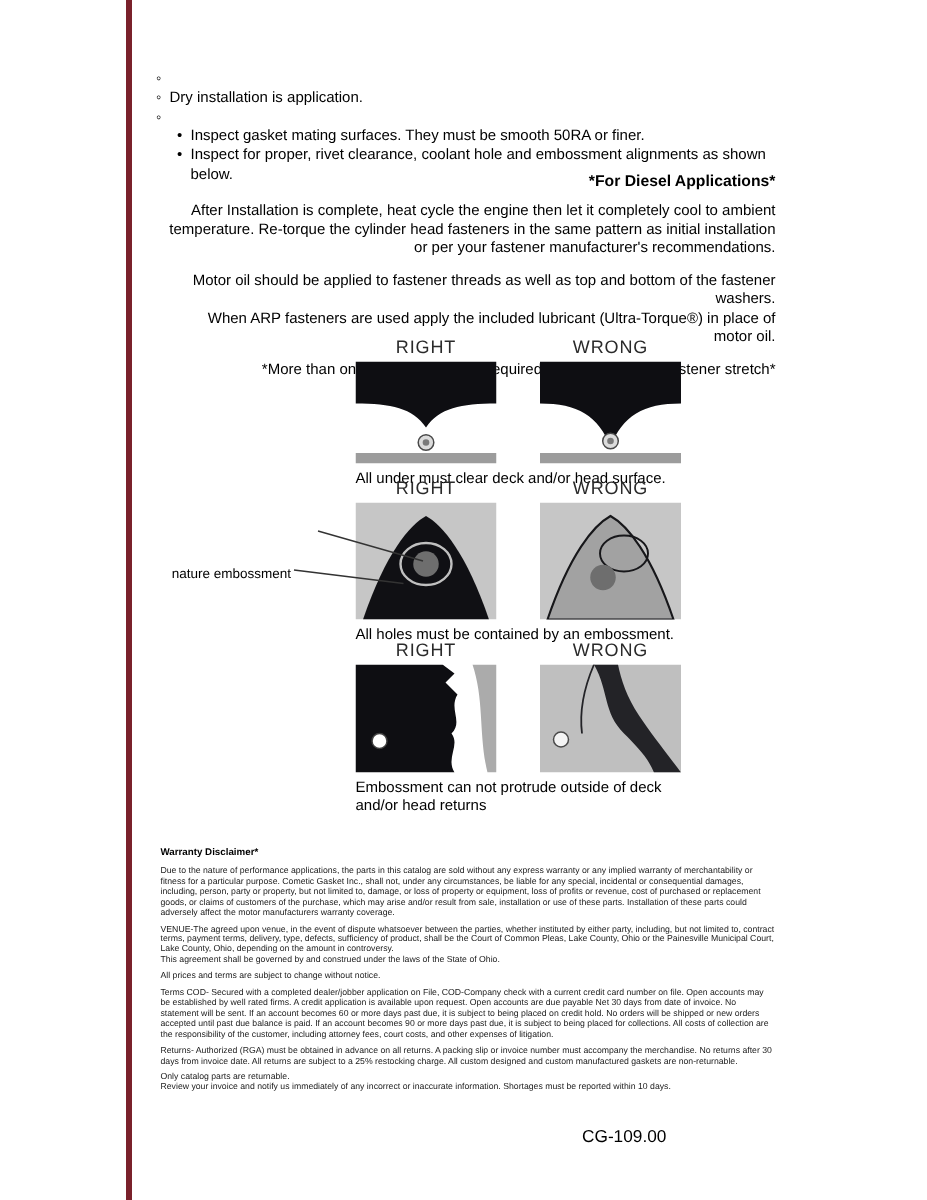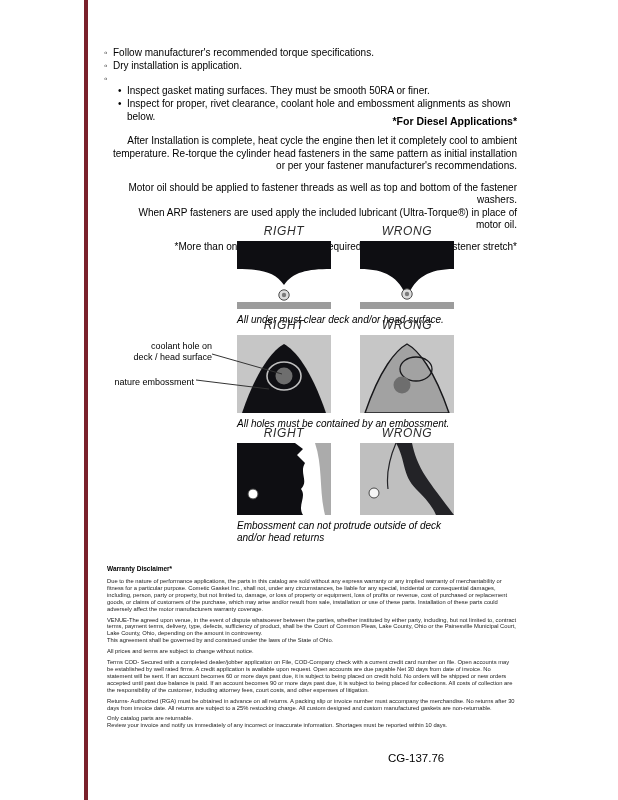--- a/index.html
+++ b/index.html
@@ -23,21 +23,21 @@
     letter-spacing: 0.1px;
     color: #000;
   }
   .bullets { position: absolute; left: 104px; top: 47px; width: 420px; }
   .bullet { display: flex; font-size: 10px; line-height: 12.8px; color: #000; }
   .bullet .marker { width: 9px; flex: 0 0 9px; }
   .bullet.sub { margin-left: 14px; }
   .diesel { position: absolute; left: 112px; top: 115px; width: 405px; text-align: right; }
   .diesel-heading { font-size: 10.5px; font-weight: bold; margin-bottom: 8px; color: #000; }
   .body-text { font-size: 10px; line-height: 12.5px; color: #000; white-space: pre-line; margin-bottom: 9px; }
-  .diagram-set { position: absolute; left: 237px; width: 260px; font-style: italic; }
+  .diagram-set { position: absolute; left: 237px; width: 260px; }
   .set1 { top: 224px; }
   .set2 { top: 318px; }
   .set3 { top: 426px; }
   .labels-row { display: flex; gap: 29px; margin-bottom: 3px; }
   .panel-label { width: 94px; text-align: center; font-size: 12px; color: #2a2a2a; letter-spacing: 0.6px; }
   .panels-row { display: flex; gap: 29px; }
   .panel { display: block; }
   .caption { margin-top: 5px; font-size: 10px; line-height: 12px; color: #000; white-space: pre-line; }
   .anno { position: absolute; font-size: 9px; line-height: 11px; color: #000; text-align: right; white-space: pre-line; }
   .anno-coolant { left: 118px; top: 341px; width: 94px; }
@@ -52,21 +52,20 @@
 <body>
 
 <div class="page">
 
   <div class="spine"></div>
 
 
   <div class="bullets">
     <div class="bullet">
       <span class="marker">◦</span>
-      <span>Follow manufacturer's recommended torque specifications.</span>
     </div>
     <div class="bullet">
       <span class="marker">◦</span>
       <span>Dry installation is application.</span>
     </div>
     <div class="bullet">
       <span class="marker">◦</span>
     </div>
     <div class="bullet sub">
       <span class="marker">•</span>
@@ -127,22 +126,20 @@
       <svg class="panel" width="94" height="78" viewBox="0 0 94 78">
         <rect width="94" height="78" fill="#c6c6c6"></rect>
         <path d="M5,78 C20,34 36,15 47,9 C58,15 74,34 89,78 Z" fill="#a2a2a2" stroke="#17171a" stroke-width="1.4"></path>
         <ellipse cx="56" cy="34" rx="16" ry="12" fill="none" stroke="#17171a" stroke-width="1.3"></ellipse>
         <circle cx="42" cy="50" r="8.5" fill="#6e6e6e"></circle>
       </svg>
     </div>
     <div class="caption">All holes must be contained by an embossment.</div>
   </div>
 
-  <div class="anno anno-coolant">coolant hole on
-deck / head surface</div>
   <div class="anno anno-emboss">nature embossment</div>
   <svg class="anno-lines" width="100" height="60" viewBox="0 0 100 60">
     <line x1="18" y1="10" x2="88" y2="30" stroke="#333" stroke-width="1"></line>
     <line x1="2" y1="36" x2="75" y2="45" stroke="#333" stroke-width="1"></line>
   </svg>
 
   <div class="diagram-set set3">
     <div class="labels-row">
       <div class="panel-label">RIGHT</div>
       <div class="panel-label">WRONG</div>
@@ -170,15 +167,15 @@
     <p class="fine-print">Due to the nature of performance applications, the parts in this catalog are sold without any express warranty or any implied warranty of merchantability or fitness for a particular purpose.  Cometic Gasket Inc., shall not, under any circumstances, be liable for any special, incidental or consequential damages, including, person, party or property, but not limited to, damage, or loss of property or equipment, loss of profits or revenue, cost of purchased or replacement goods, or claims of customers of the purchase, which may arise and/or result from sale, installation or use of these parts.  Installation of these parts could adversely affect the motor manufacturers warranty coverage.</p>
     <p class="fine-print">VENUE-The agreed upon venue, in the event of dispute whatsoever between the parties, whether instituted by either party, including, but not limited to, contract terms, payment terms, delivery, type, defects, sufficiency of product, shall be the Court of Common Pleas, Lake County, Ohio or the Painesville Municipal Court, Lake County, Ohio, depending on the amount in controversy.
 This agreement shall be governed by and construed under the laws of the State of Ohio.</p>
     <p class="fine-print">All prices and terms are subject to change without notice.</p>
     <p class="fine-print">Terms COD- Secured with a completed dealer/jobber application on File, COD-Company check with a current credit card number on file.  Open accounts may be established by well rated firms.  A credit application is available upon request.  Open accounts are due payable Net 30 days from date of invoice.  No statement will be sent.  If an account becomes 60 or more days past due, it is subject to being placed on credit hold.  No orders will be shipped or new orders accepted until past due balance is paid.  If an account becomes 90 or more days past due, it is subject to being placed for collections.  All costs of collection are the responsibility of the customer, including attorney fees, court costs, and other expenses of litigation.</p>
     <p class="fine-print">Returns- Authorized (RGA) must be obtained in advance on all returns.  A packing slip or invoice number must accompany the merchandise.  No returns after 30 days from invoice date.  All returns are subject to a 25% restocking charge.  All custom designed and custom manufactured gaskets are non-returnable.</p>
     <p class="fine-print">Only catalog parts are returnable.
 Review your invoice and notify us immediately of any incorrect or inaccurate information.  Shortages must be reported within 10 days.</p>
   </div>
 
-  <div class="footer-code">CG-137.76</div>
+  <div class="footer-code">CG-109.00</div>
 
 </div>
 
 </body></html>

